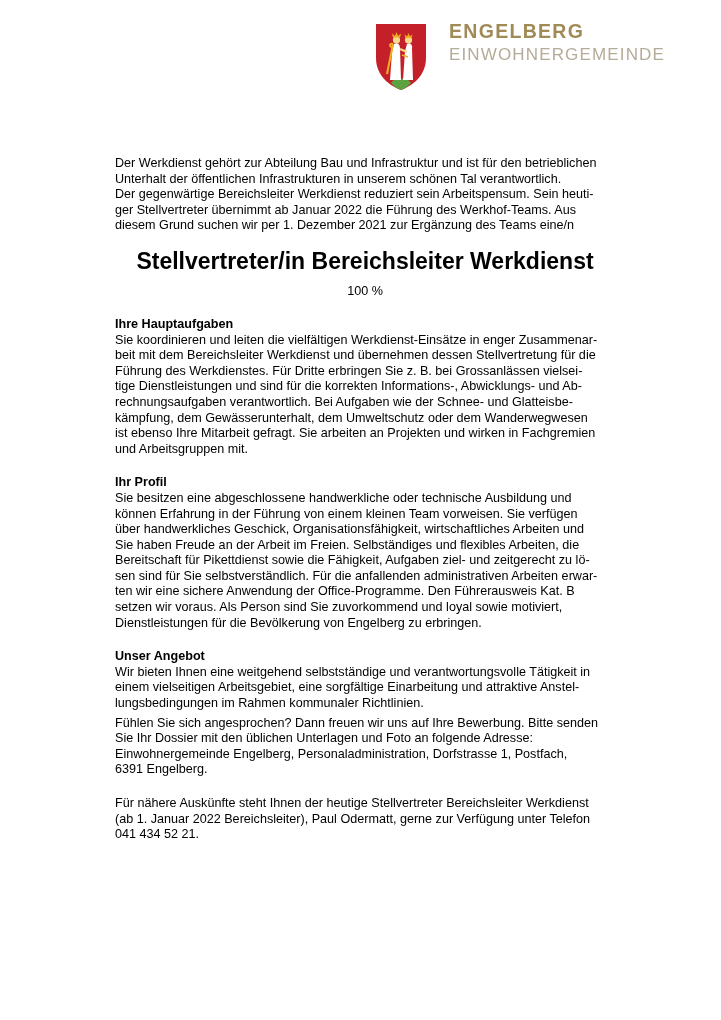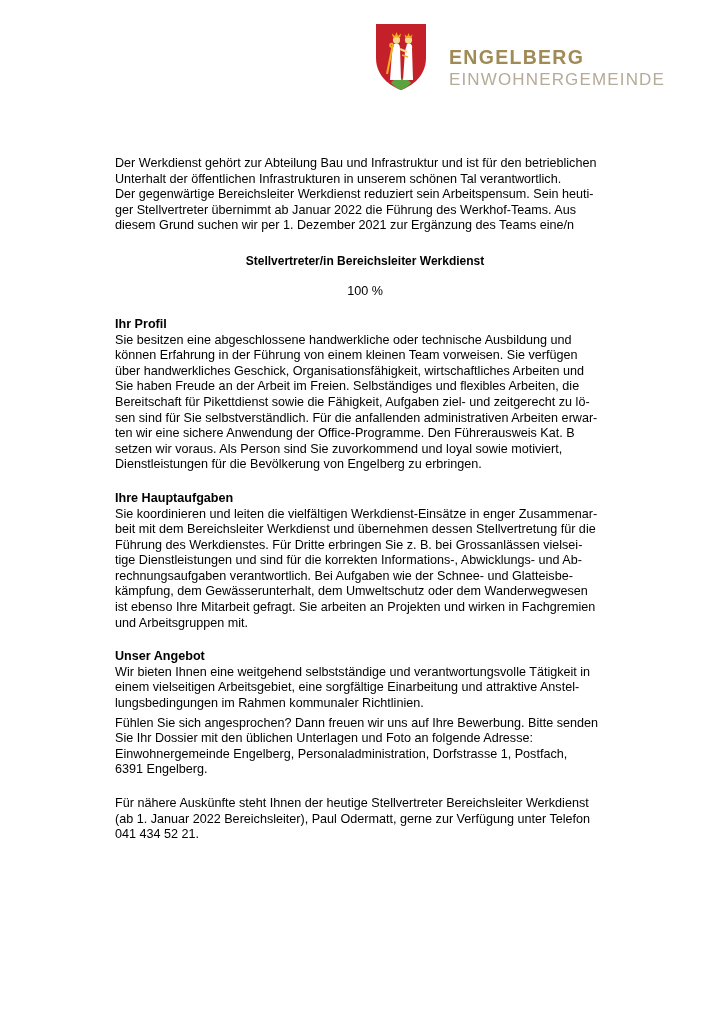--- a/index.html
+++ b/index.html
@@ -23,21 +23,21 @@
     background: #ffffff;
     box-sizing: border-box;
   }
 
   
   .header {
     position: absolute;
     top: 22px;
     right: 56px;
     display: flex;
-    align-items: flex-end;
+    align-items: flex-start;
     gap: 21px;
   }
   .crest {
     width: 54px;
     height: 70px;
     display: block;
   }
   .wordmark {
     display: flex;
     flex-direction: column;
@@ -70,21 +70,21 @@
   .para {
     font-size: 12.6px;
     line-height: 15.6px;
     margin: 0;
     color: #000000;
     white-space: pre-line;
   }
 
   .job-title {
     text-align: center;
-    font-size: 12px;
+    font-size: 23px;
     font-weight: bold;
     margin: 0;
     padding-top: 16px;
     line-height: 22px;
     color: #000000;
   }
   .job-percent {
     text-align: center;
     font-size: 12.6px;
     margin: 8px;
@@ -155,47 +155,47 @@
   <div class="content">
 
     <p class="para">Der Werkdienst gehört zur Abteilung Bau und Infrastruktur und ist für den betrieblichen
 Unterhalt der öffentlichen Infrastrukturen in unserem schönen Tal verantwortlich.
 Der gegenwärtige Bereichsleiter Werkdienst reduziert sein Arbeitspensum. Sein heuti-
 ger Stellvertreter übernimmt ab Januar 2022 die Führung des Werkhof-Teams. Aus
 diesem Grund suchen wir per 1. Dezember 2021 zur Ergänzung des Teams eine/n</p>
 
     <h1 class="job-title">Stellvertreter/in Bereichsleiter Werkdienst</h1>
     <p class="job-percent">100 %</p>
+
+    <div class="section">
+      <p class="section-heading">Ihre Hauptaufgaben</p>
+      <p class="section-body">Sie koordinieren und leiten die vielfältigen Werkdienst-Einsätze in enger Zusammenar-
+beit mit dem Bereichsleiter Werkdienst und übernehmen dessen Stellvertretung für die
+Führung des Werkdienstes. Für Dritte erbringen Sie z. B. bei Grossanlässen vielsei-
+tige Dienstleistungen und sind für die korrekten Informations-, Abwicklungs- und Ab-
+rechnungsaufgaben verantwortlich. Bei Aufgaben wie der Schnee- und Glatteisbe-
+kämpfung, dem Gewässerunterhalt, dem Umweltschutz oder dem Wanderwegwesen
+ist ebenso Ihre Mitarbeit gefragt. Sie arbeiten an Projekten und wirken in Fachgremien
+und Arbeitsgruppen mit.</p>
+    </div>
 
     <div class="section">
       <p class="section-heading">Ihr Profil</p>
       <p class="section-body">Sie besitzen eine abgeschlossene handwerkliche oder technische Ausbildung und
 können Erfahrung in der Führung von einem kleinen Team vorweisen. Sie verfügen
 über handwerkliches Geschick, Organisationsfähigkeit, wirtschaftliches Arbeiten und
 Sie haben Freude an der Arbeit im Freien. Selbständiges und flexibles Arbeiten, die
 Bereitschaft für Pikettdienst sowie die Fähigkeit, Aufgaben ziel- und zeitgerecht zu lö-
 sen sind für Sie selbstverständlich. Für die anfallenden administrativen Arbeiten erwar-
 ten wir eine sichere Anwendung der Office-Programme. Den Führerausweis Kat. B
 setzen wir voraus. Als Person sind Sie zuvorkommend und loyal sowie motiviert,
 Dienstleistungen für die Bevölkerung von Engelberg zu erbringen.</p>
     </div>
 
     <div class="section">
-      <p class="section-heading">Ihre Hauptaufgaben</p>
-      <p class="section-body">Sie koordinieren und leiten die vielfältigen Werkdienst-Einsätze in enger Zusammenar-
-beit mit dem Bereichsleiter Werkdienst und übernehmen dessen Stellvertretung für die
-Führung des Werkdienstes. Für Dritte erbringen Sie z. B. bei Grossanlässen vielsei-
-tige Dienstleistungen und sind für die korrekten Informations-, Abwicklungs- und Ab-
-rechnungsaufgaben verantwortlich. Bei Aufgaben wie der Schnee- und Glatteisbe-
-kämpfung, dem Gewässerunterhalt, dem Umweltschutz oder dem Wanderwegwesen
-ist ebenso Ihre Mitarbeit gefragt. Sie arbeiten an Projekten und wirken in Fachgremien
-und Arbeitsgruppen mit.</p>
-    </div>
-
-    <div class="section">
       <p class="section-heading">Unser Angebot</p>
       <p class="section-body">Wir bieten Ihnen eine weitgehend selbstständige und verantwortungsvolle Tätigkeit in
 einem vielseitigen Arbeitsgebiet, eine sorgfältige Einarbeitung und attraktive Anstel-
 lungsbedingungen im Rahmen kommunaler Richtlinien.</p>
     </div>
 
     <p class="section-body closing">Fühlen Sie sich angesprochen? Dann freuen wir uns auf Ihre Bewerbung. Bitte senden
 Sie Ihr Dossier mit den üblichen Unterlagen und Foto an folgende Adresse:
 Einwohnergemeinde Engelberg, Personaladministration, Dorfstrasse 1, Postfach,
 6391 Engelberg.</p>

